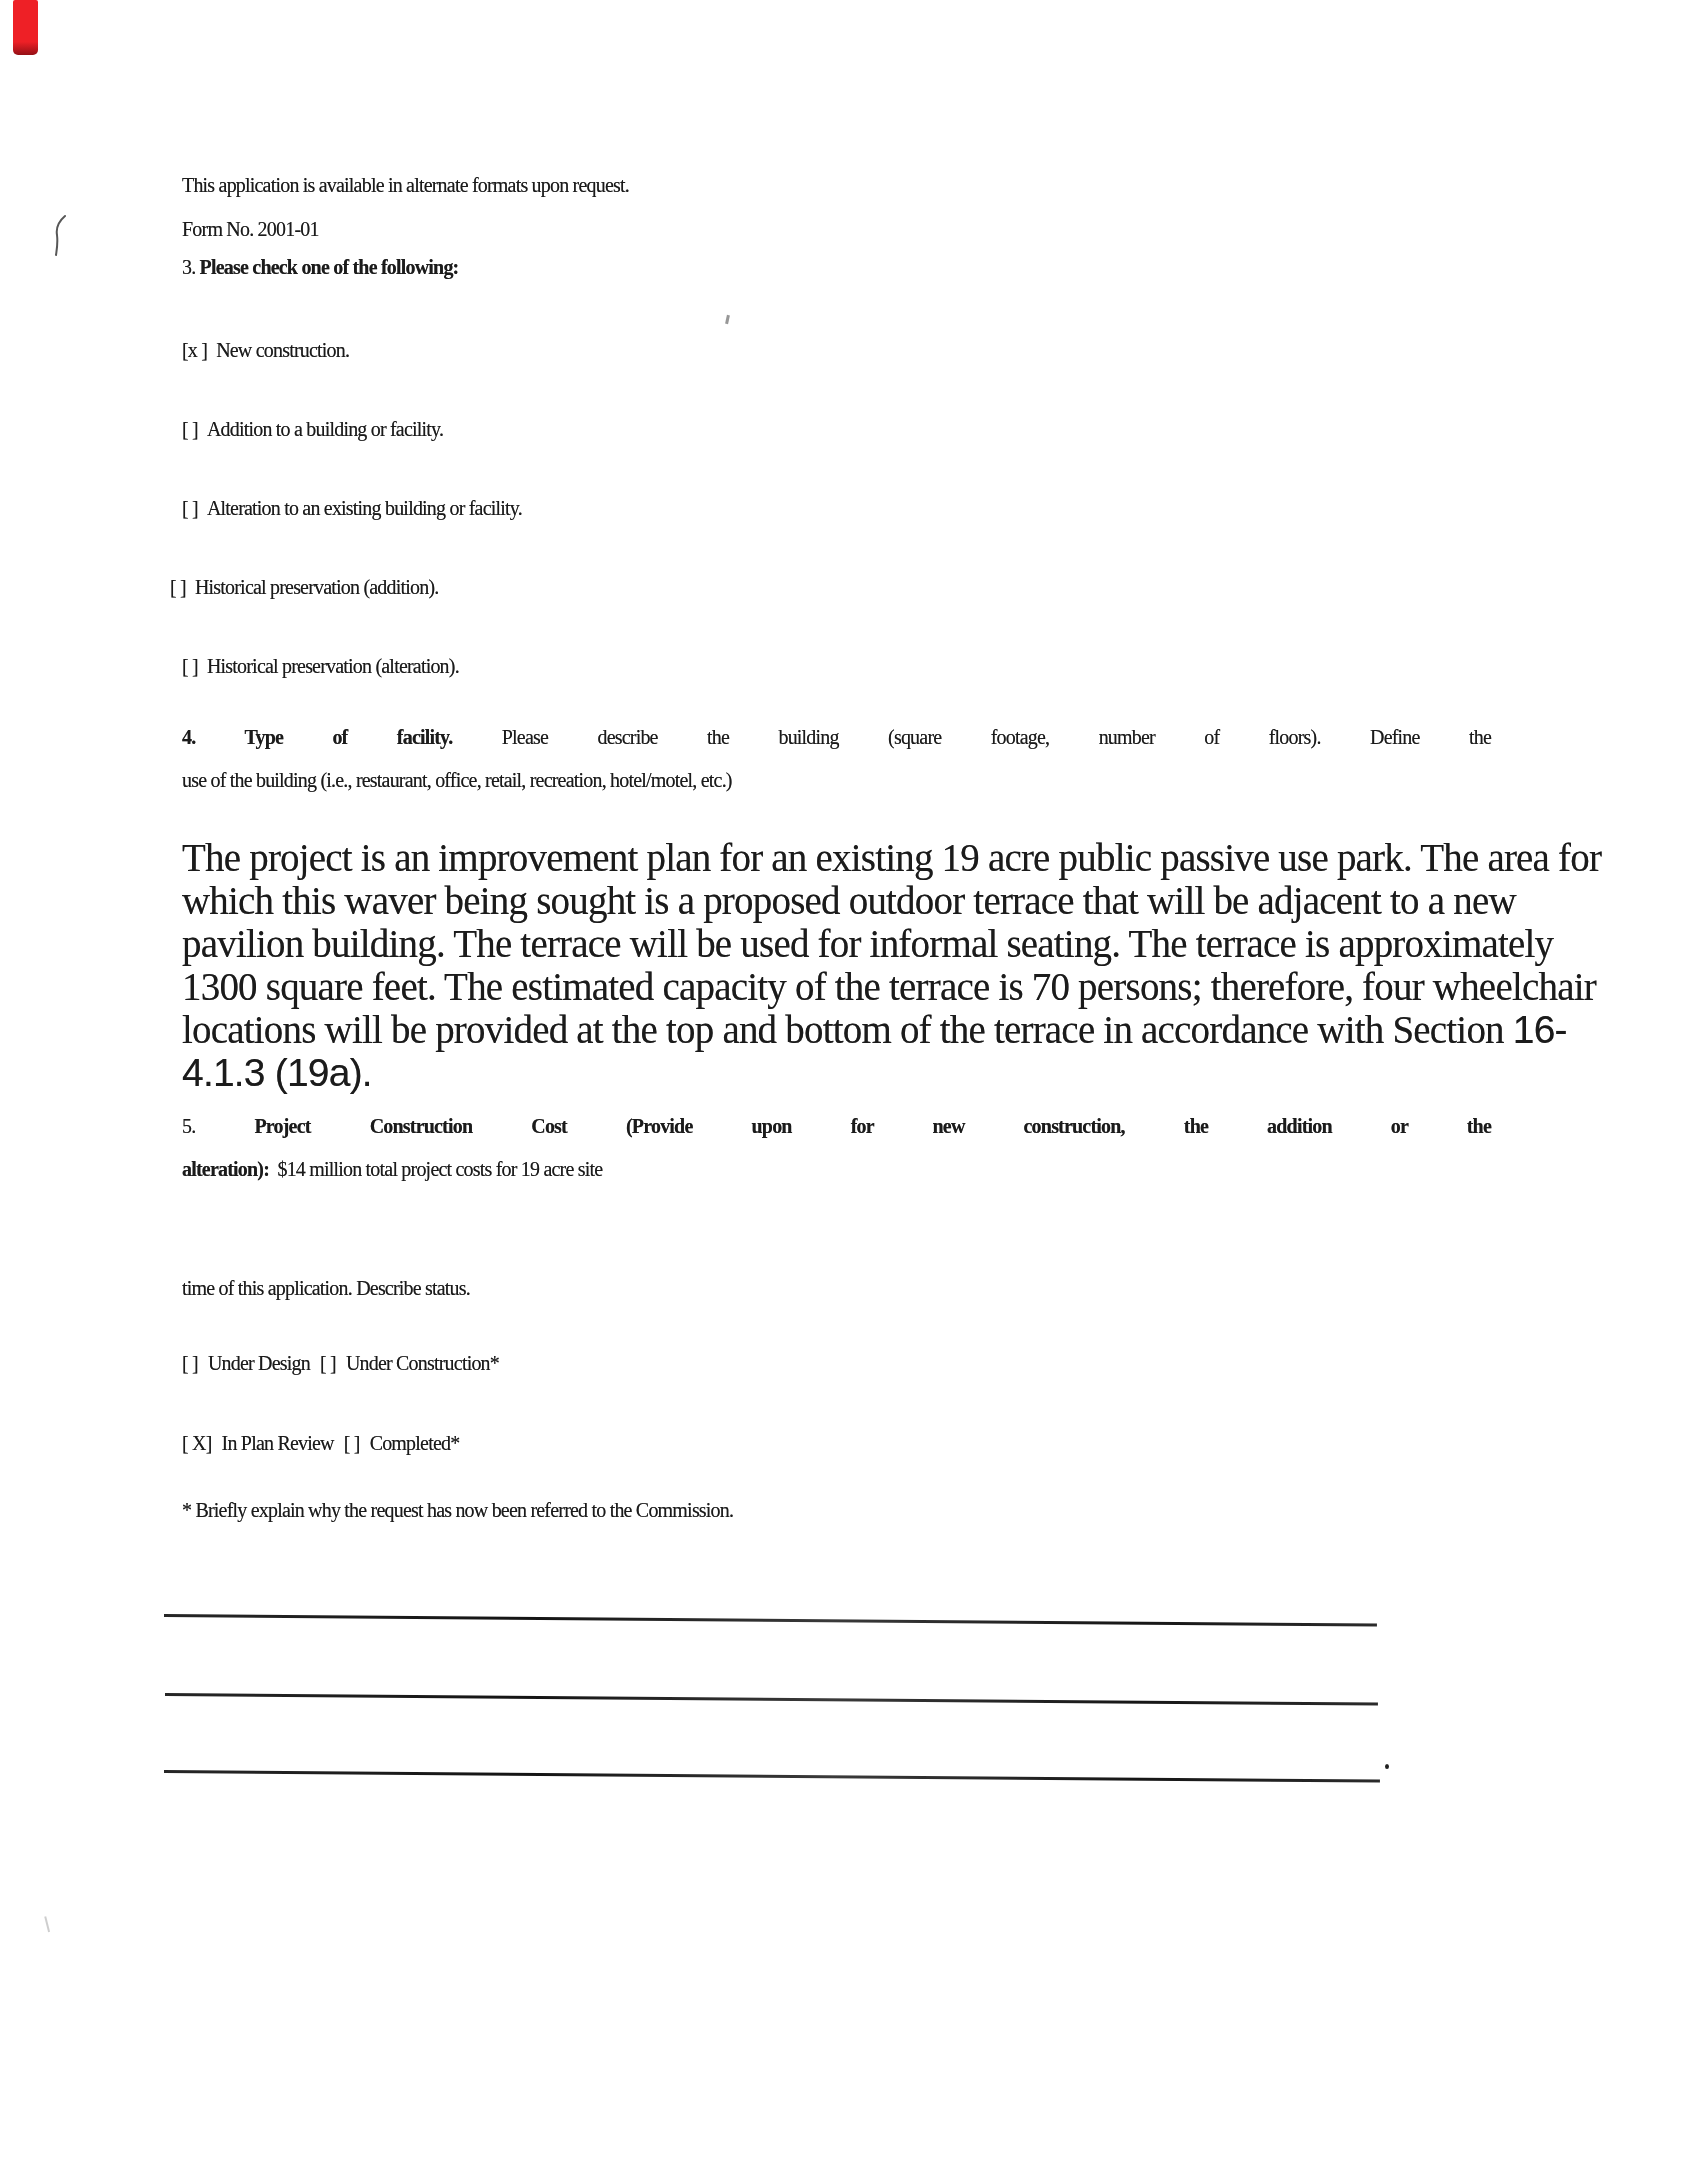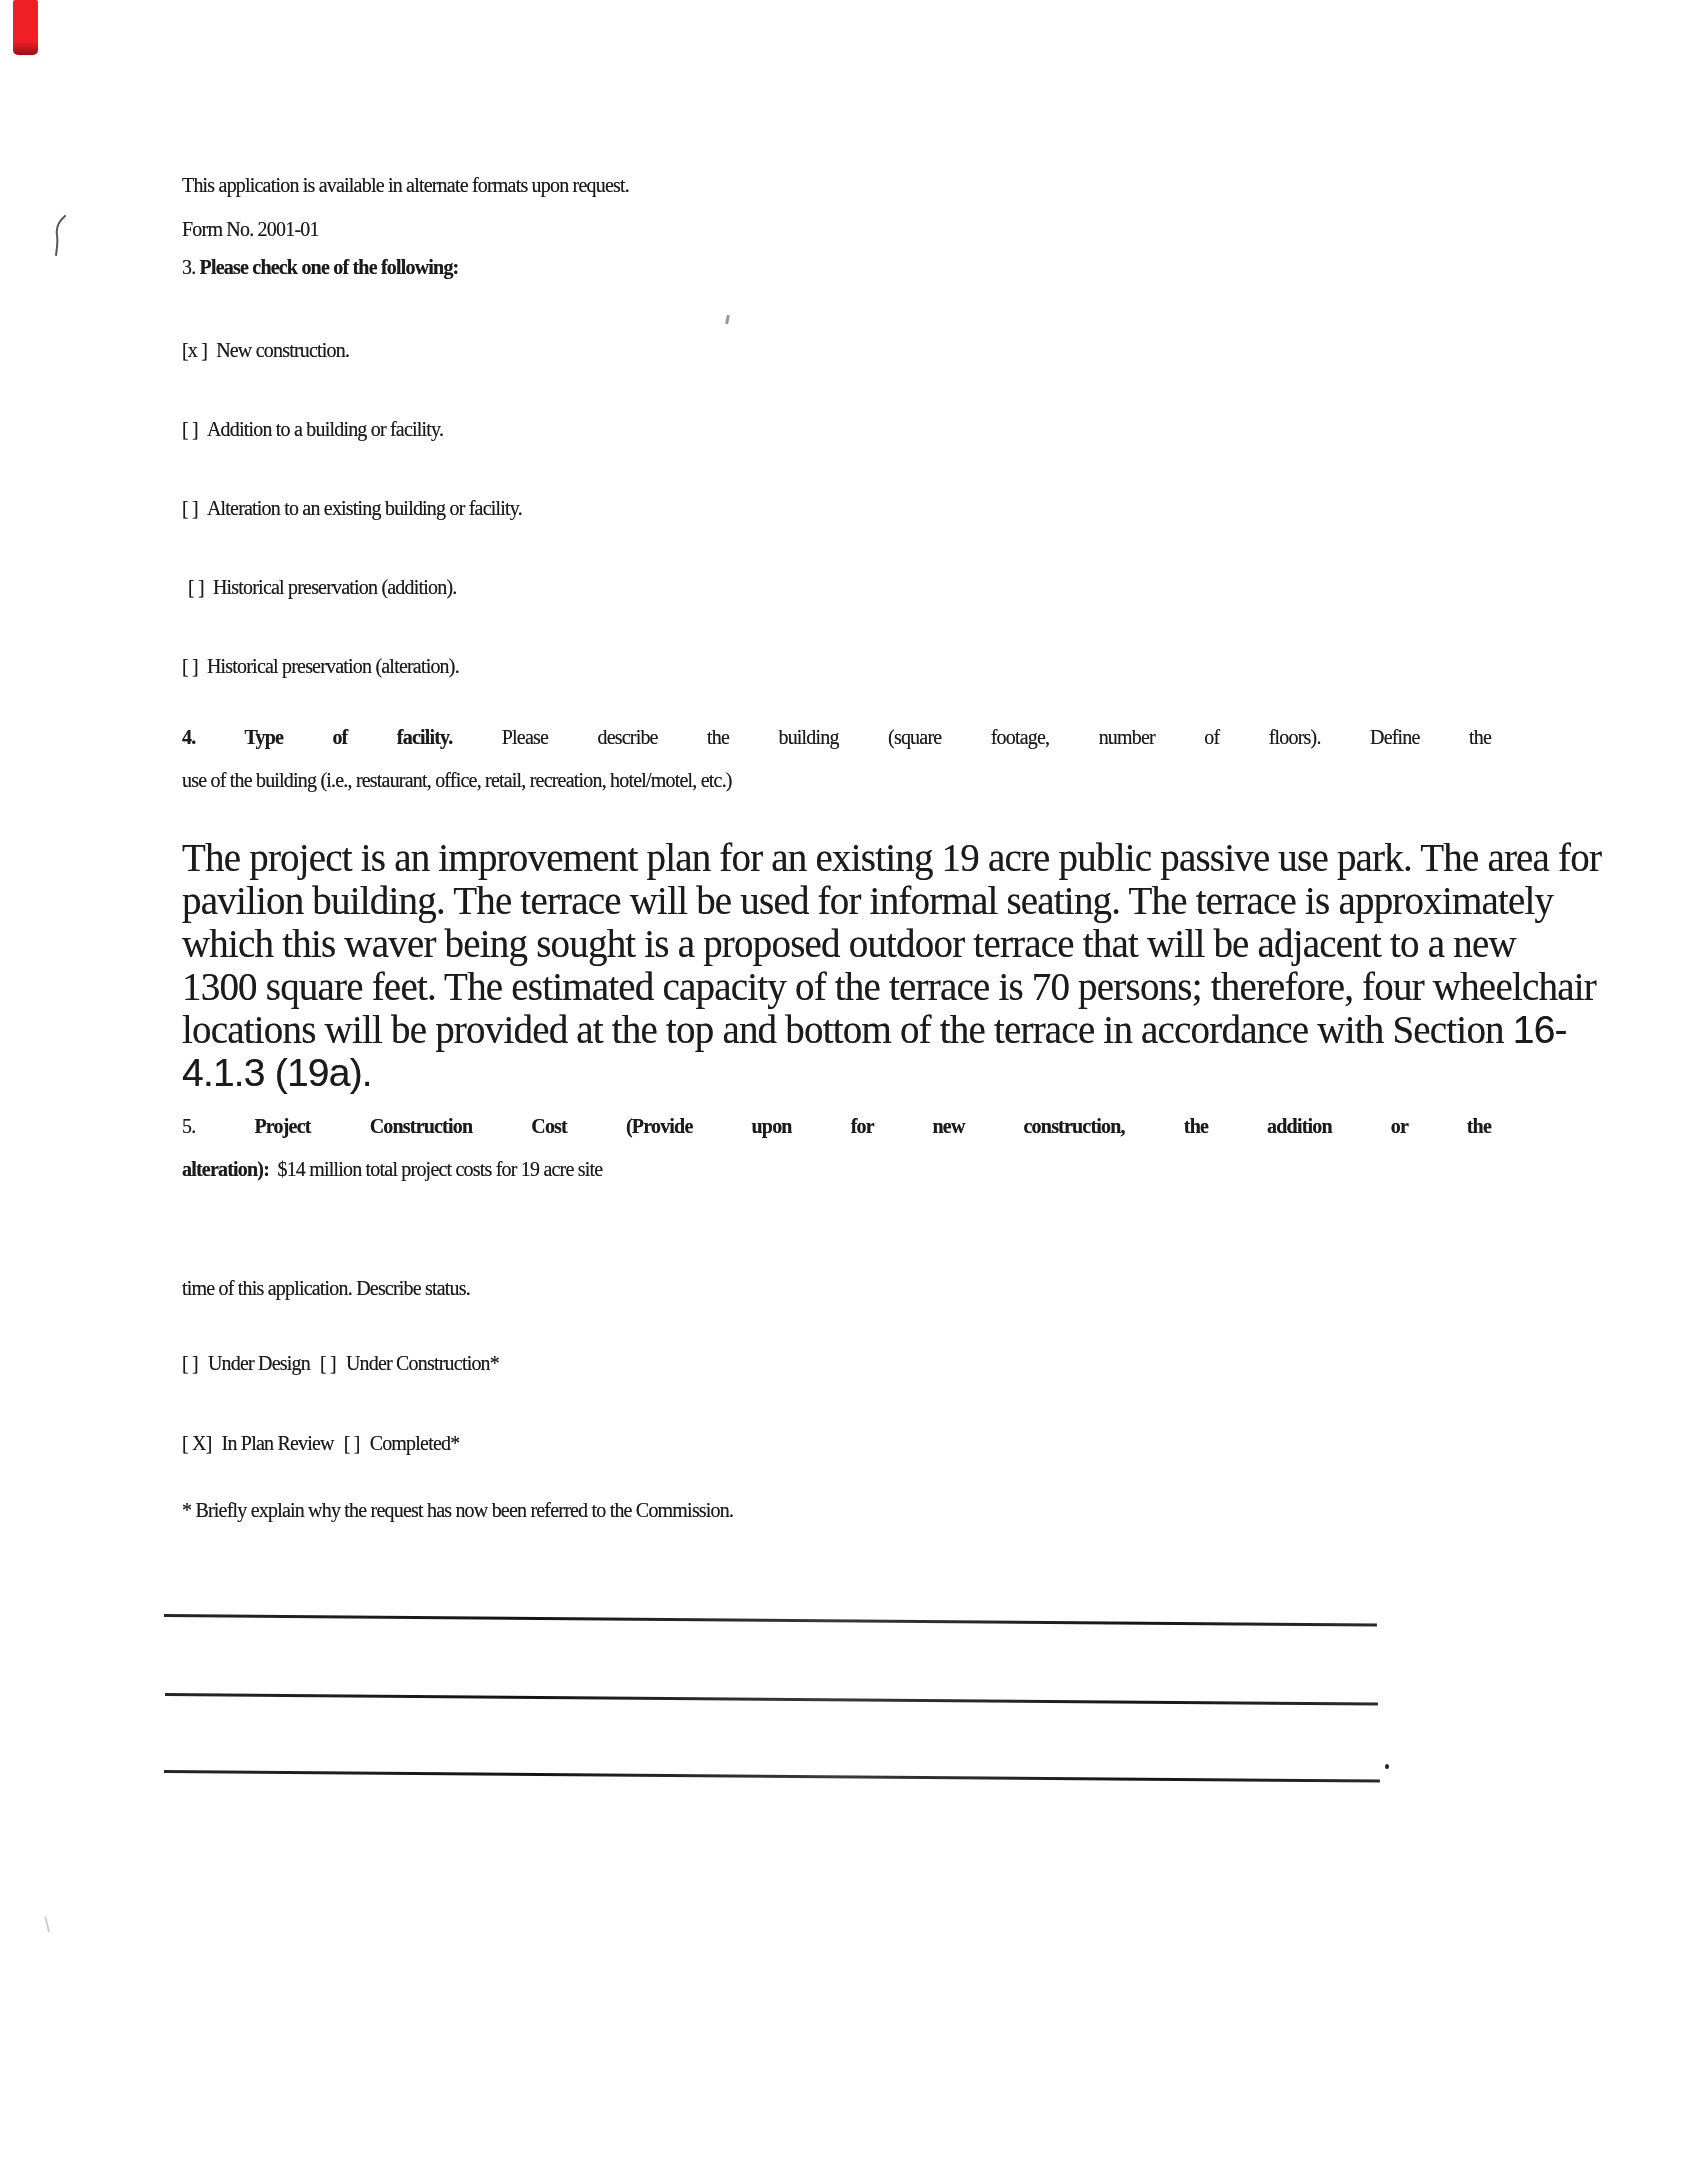--- a/index.html
+++ b/index.html
@@ -59,30 +59,30 @@
   <div class="speck-2"></div>
 
   <div class="line" style="left:182px; top:174px;">This application is available in alternate formats upon request.</div>
   <div class="line" style="left:182px; top:218px;">Form No. 2001-01</div>
 
   <div class="line" style="left:182px; top:256px;"><span>3. </span><span class="b">Please check one of the following:</span></div>
 
   <div class="line" style="left:182px; top:339px;"><span class="marker">[x ]</span><span>New construction.</span></div>
   <div class="line" style="left:182px; top:418px;"><span class="marker">[ ]</span><span>Addition to a building or facility.</span></div>
   <div class="line" style="left:182px; top:497px;"><span class="marker">[ ]</span><span>Alteration to an existing building or facility.</span></div>
-  <div class="line" style="left:188px; top:576px;"><span class="marker">[ ]</span><span>Historical preservation (addition).</span></div>
+  <div class="line" style="left:170px; top:576px;"><span class="marker">[ ]</span><span>Historical preservation (addition).</span></div>
   <div class="line" style="left:182px; top:655px;"><span class="marker">[ ]</span><span>Historical preservation (alteration).</span></div>
 
   <div class="line justify" style="left:182px; top:726px;"><span class="b">4. Type of facility.</span><span> Please describe the building (square footage, number of floors). Define the</span></div>
   <div class="line" style="left:182px; top:769px;">use of the building (i.e., restaurant, office, retail, recreation, hotel/motel, etc.)</div>
 
   <div class="par" style="left:182px; top:836px;">
     <div class="pline">The project is an improvement plan for an existing 19 acre public passive use park. The area for</div>
+    <div class="pline">which this waver being sought is a proposed outdoor terrace that will be adjacent to a new</div>
     <div class="pline">pavilion building. The terrace will be used for informal seating. The terrace is approximately</div>
-    <div class="pline">which this waver being sought is a proposed outdoor terrace that will be adjacent to a new</div>
     <div class="pline">1300 square feet. The estimated capacity of the terrace is 70 persons; therefore, four wheelchair</div>
     <div class="pline"><span>locations will be provided at the top and bottom of the terrace in accordance with Section </span><span class="sans">16-</span></div>
     <div class="pline"><span class="sans">4.1.3 (19a).</span></div>
   </div>
 
   <div class="line justify" style="left:182px; top:1115px;"><span>5. </span><span class="b">Project Construction Cost (Provide upon for new construction, the addition or the</span></div>
   <div class="line" style="left:182px; top:1158px;"><span class="b">alteration):</span><span>  $14 million total project costs for 19 acre site</span></div>
 
   <div class="line" style="left:182px; top:1277px;">time of this application. Describe status.</div>
 

